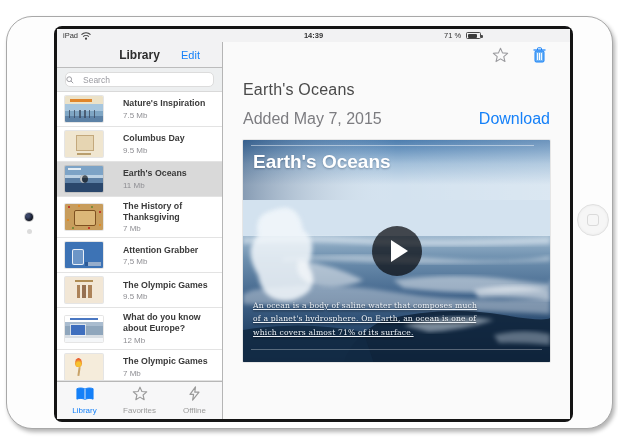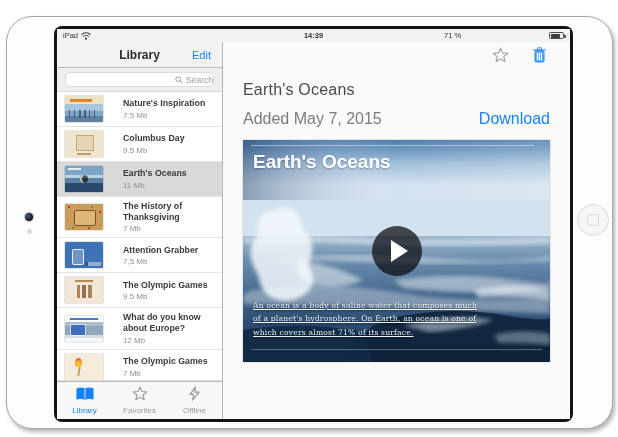--- a/index.html
+++ b/index.html
@@ -16,34 +16,34 @@
   .home-square{ position:absolute; left:9px; top:9px; width:12px; height:12px; border:1.5px solid #dadada; border-radius:3px;}
 
   .screen{ position:absolute; left:47px; top:9px; width:519px; height:396px; background:#141414; border-radius:8px; padding:3px; }
   .display{ position:relative; width:513px; height:390px; background:#fafafa; overflow:hidden; display:flex; flex-direction:column;}
 
   
   .statusbar{ height:13px; background:#f2f2f3; display:flex; align-items:center; font-size:7.5px; color:#333;
     padding:0 6px; flex:0 0 auto;}
   .sb-left{ display:flex; align-items:center; gap:3px; width:120px;}
   .sb-center{ flex:1; text-align:center; font-weight:bold;}
-  .sb-right{ width:120px; display:flex; align-items:center; justify-content:space-between; gap:5px;}
+  .sb-right{ width:120px; display:flex; align-items:center; justify-content:flex-start; gap:5px;}
   .battery{ width:15px; height:7px; border:1px solid #4a4a4a; border-radius:1.5px; position:relative;}
   .battery::after{ content:""; position:absolute; right:-2.5px; top:1.5px; width:1.5px; height:3px; background:#4a4a4a; border-radius:0 1px 1px 0;}
   .battery .fill{ position:absolute; left:0.5px; top:0.5px; bottom:0.5px; width:71%; background:#3d3d3d; border-radius:1px;}
 
   .main-row{ flex:1; display:flex; min-height:0;}
 
   
   .sidebar{ width:166px; flex:0 0 auto; display:flex; flex-direction:column; background:#fde047; border-right:1px solid #b5b5b5;}
   .sb-header{ height:26px; background:#f2f2f3; border-bottom:1px solid #bcbcbc; display:flex; align-items:center; position:relative; flex:0 0 auto;}
   .sb-title{ position:absolute; left:0; right:0; text-align:center; font-size:12px; font-weight:bold; color:#2d2d2d;}
-  .edit-btn{ position:absolute; right:11px; background:none; border:none; font-size:11px; color:var(--accent); font-family:inherit; cursor:pointer;padding-left:32px;}
+  .edit-btn{ position:absolute; right:22px; background:none; border:none; font-size:11px; color:var(--accent); font-family:inherit; cursor:pointer;padding-left:32px;}
   .search-wrap{ background:#edeff0; border-bottom:1px solid #d9d9d9; padding:4px 8px; flex:0 0 auto;}
-  .search-field{ background:#fff; border:1px solid #dcdcdc; border-radius:5px; height:15px; display:flex; align-items:center; justify-content:flex-end; gap:3px; color:#9a9aa0; font-size:8.5px;}
+  .search-field{ background:#fff; border:1px solid #dcdcdc; border-radius:5px; height:15px; display:flex; align-items:center; justify-content:flex-start; gap:9px; color:#9a9aa0; font-size:8.5px;}
 
   .list{ flex:1; overflow:hidden; background:#fff; border-bottom:1px solid #e2e2e2;}
   .row{ display:flex; align-items:center; gap:20px; padding:4px 6px 4px 8px; border-bottom:1px solid #e3e3e3; min-height:35px;}
   .row.selected{ background:#d9d9d9;}
   .row-title{ font-size:8.8px; font-weight:bold; color:#3a3a3a; line-height:1.25;}
   .row-size{ font-size:8px; color:#8e8e93; margin-top:1.5px;}
   .thumb{ width:38px; height:26px; flex:0 0 auto; border-radius:1px; box-shadow:0 0 0 1px rgba(0,0,0,.10); position:relative; overflow:hidden;}
 
   .t0{ background:linear-gradient(180deg,#ece2c8 0 32%, #a7c6de 32% 58%, #7fa6c4 58% 78%, #5d82a6 78%);}
   .t0::before{ content:""; position:absolute; left:5px; top:3px; width:22px; height:2.5px; background:#e0862c;}

